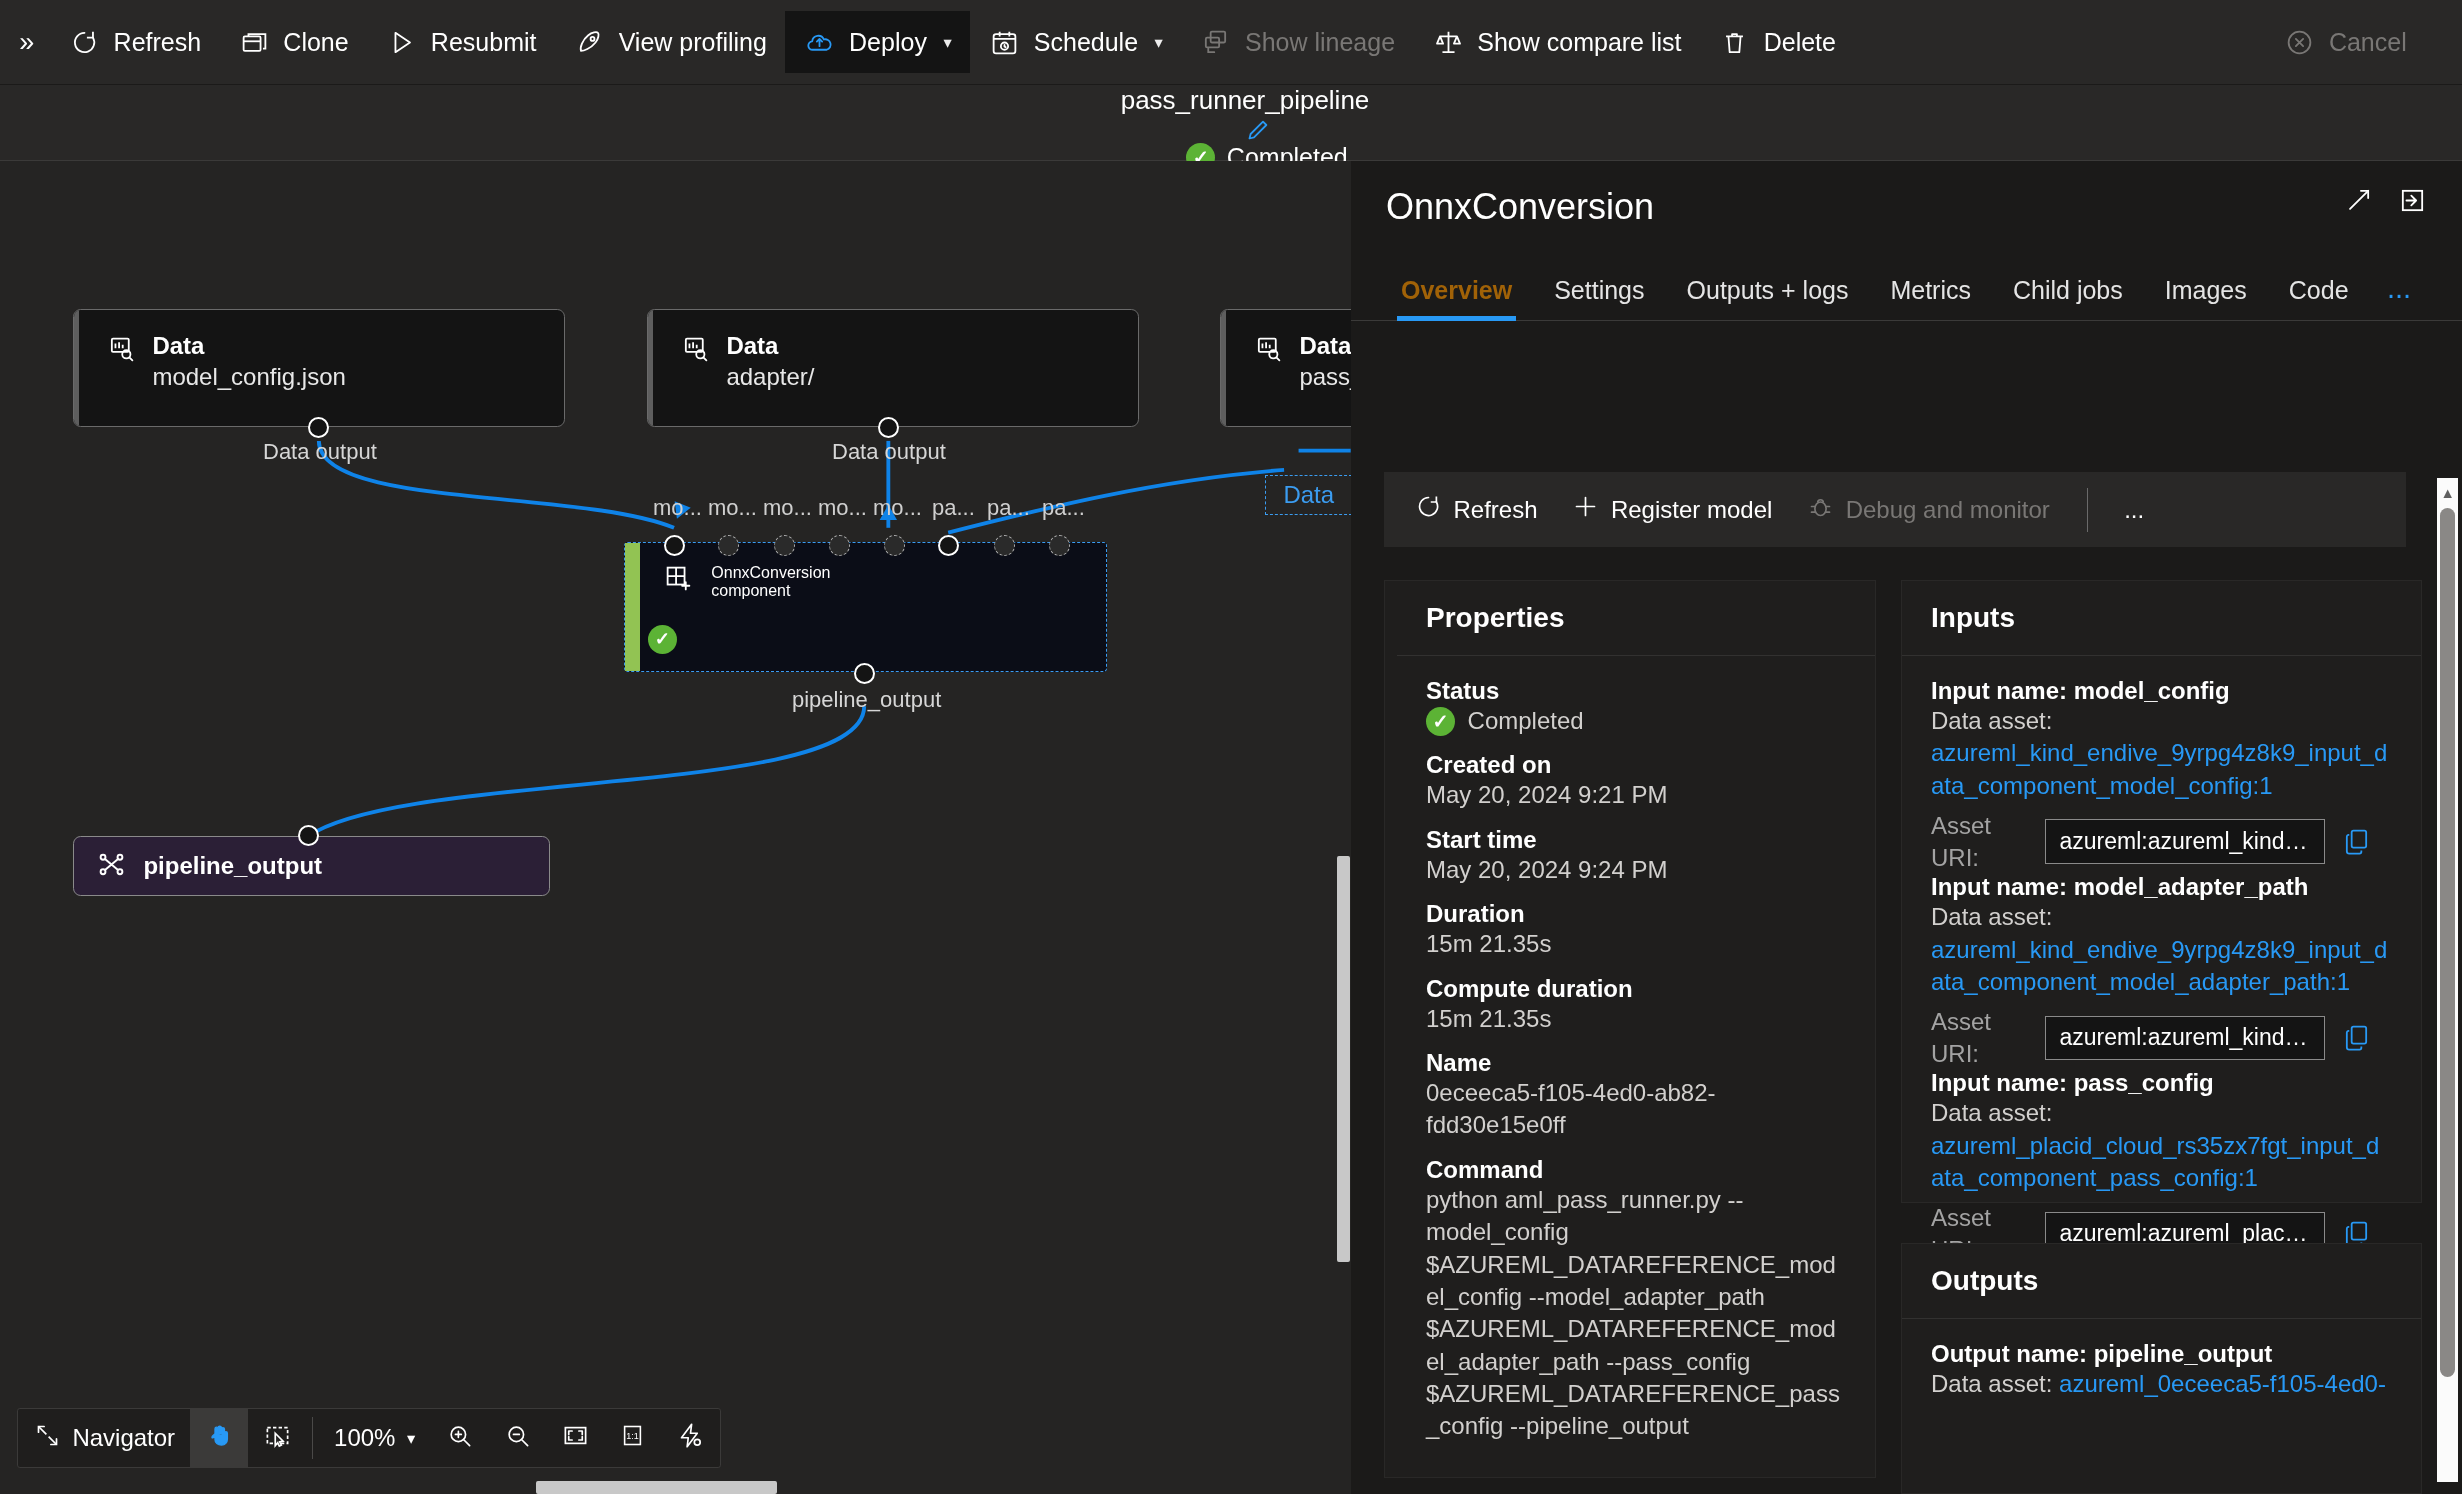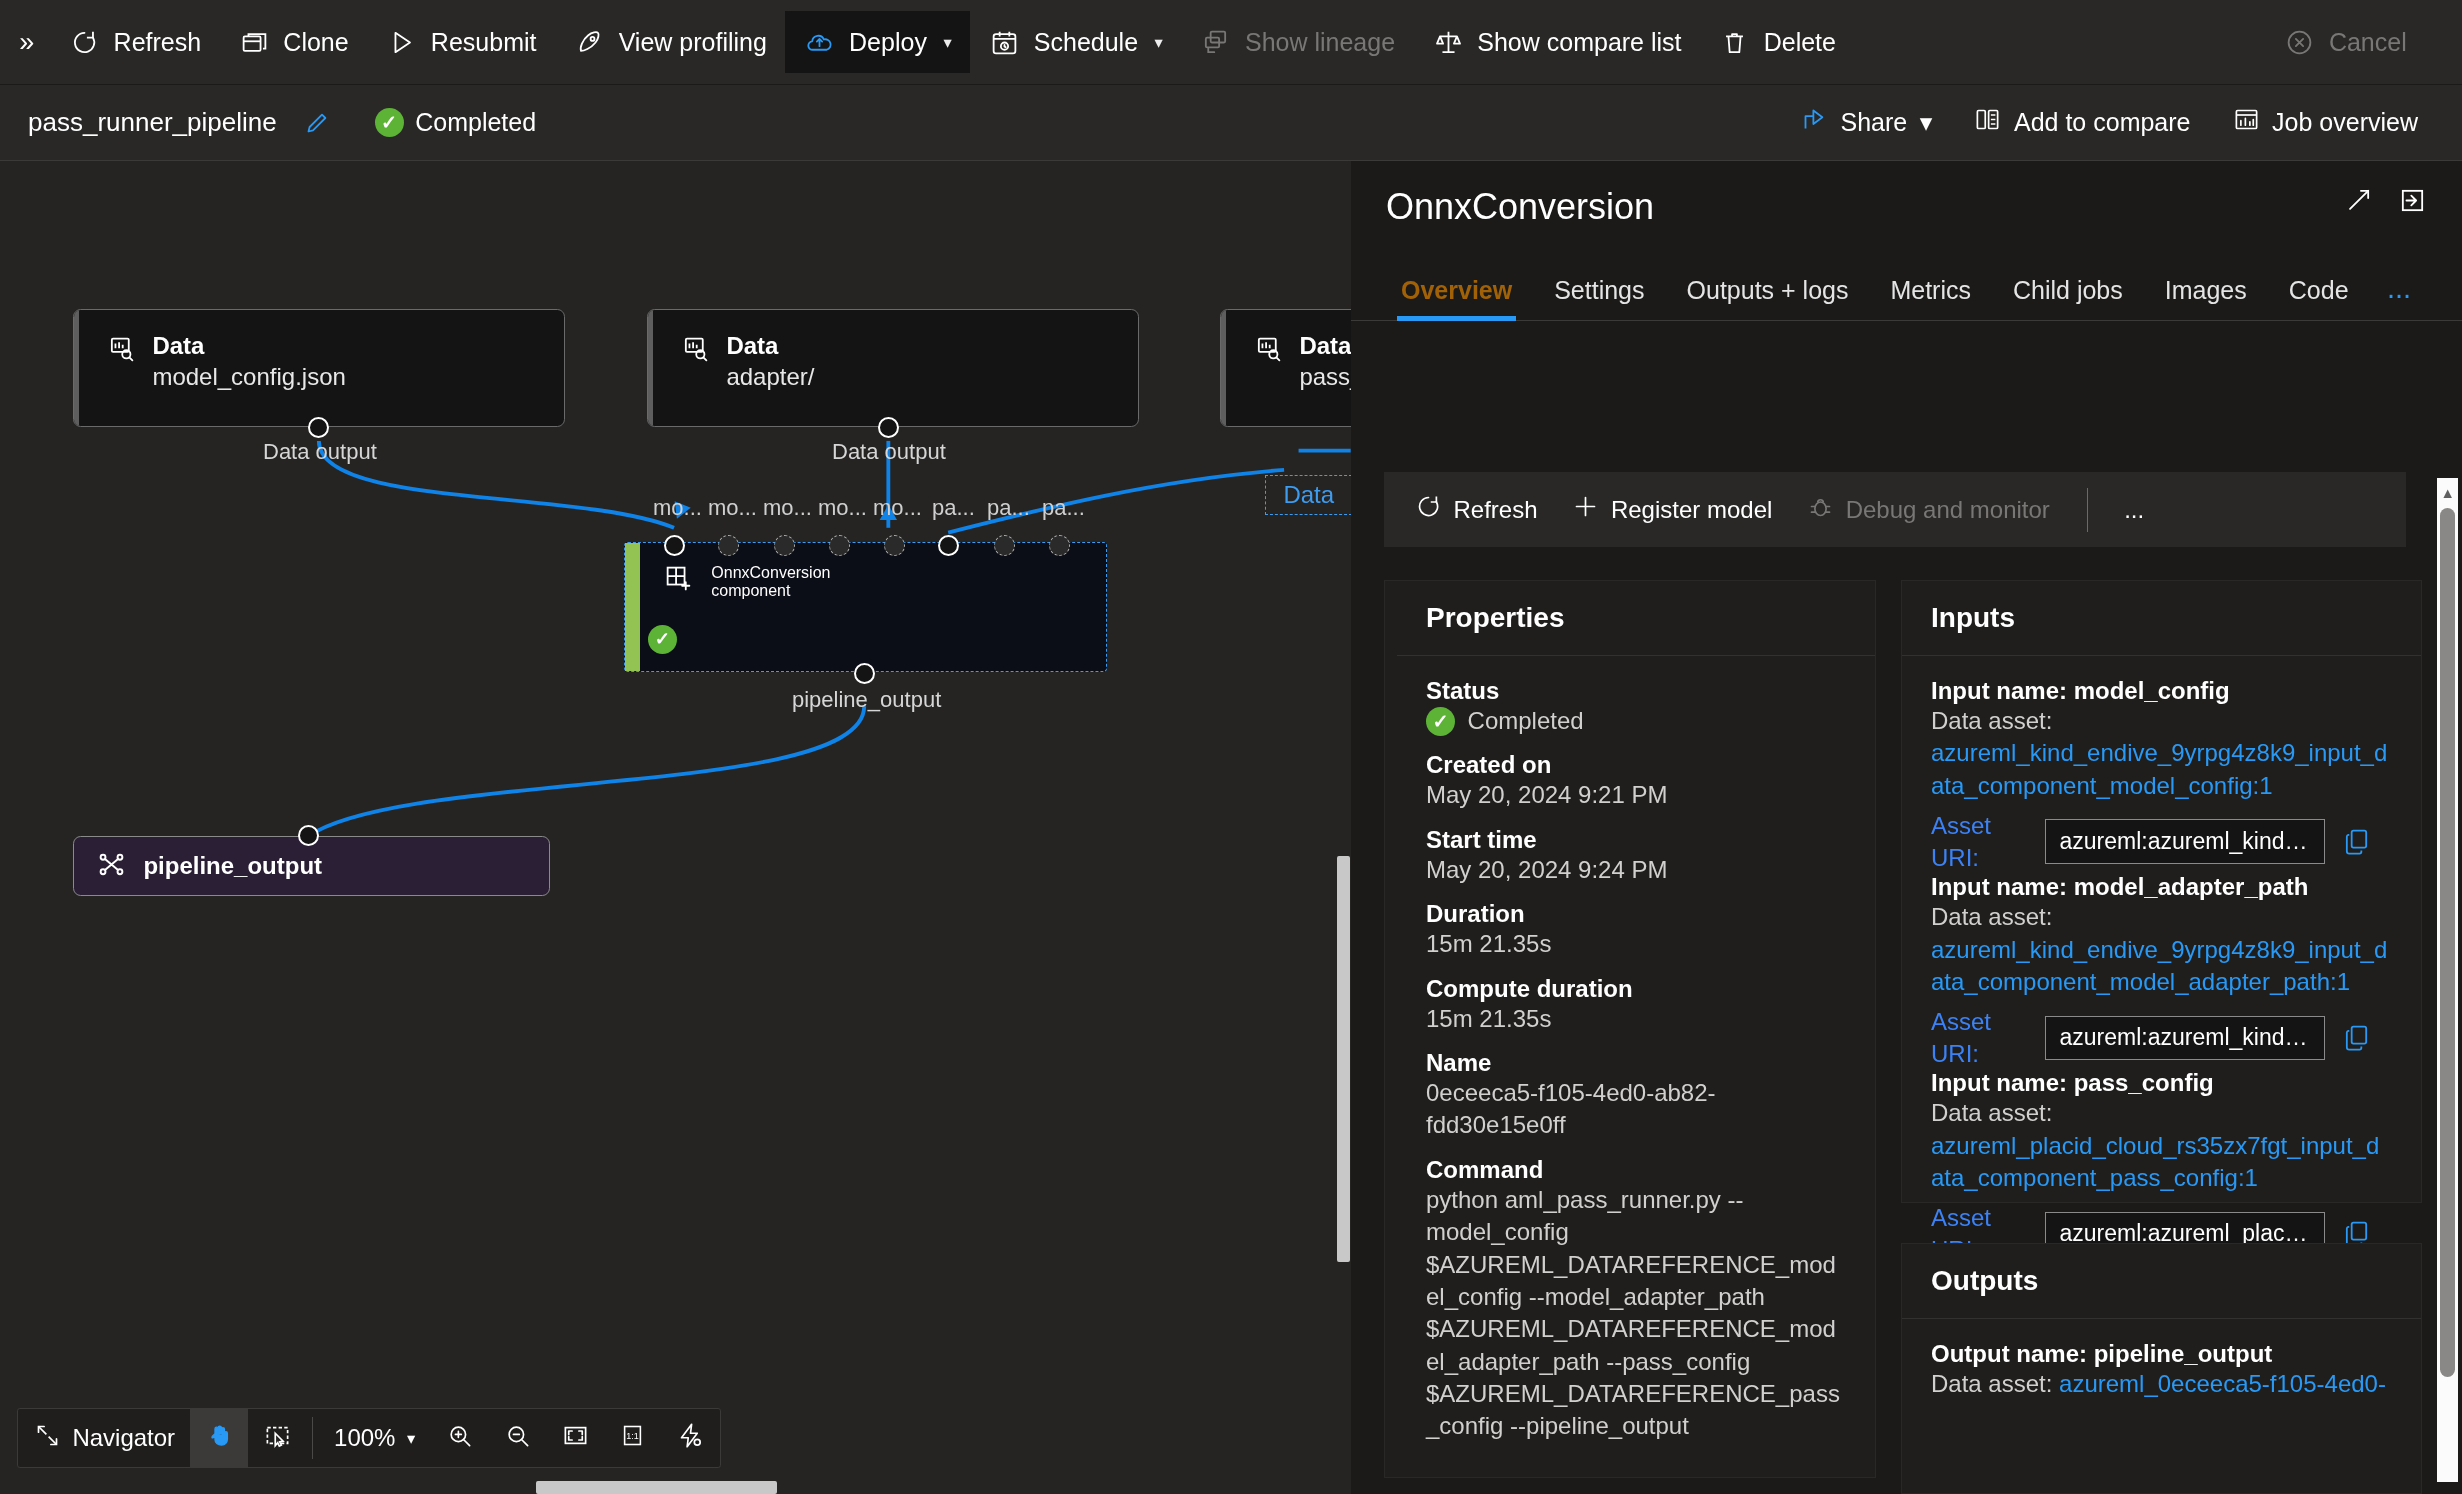--- a/index.html
+++ b/index.html
@@ -31,20 +31,21 @@
   .cmd .chev { font-size: 16.4px; margin-left: 3.9px; opacity: .92; }
   .cmd-spacer { flex: 1; }
   .chevrons { font-size: 27px; color: #fff; padding: 0 15.4px 0 5.8px; cursor: pointer; }
 
   
   .titlebar {
     position: absolute; top: 85px; left: 0; width: 2462px; height: 76px;
     background: #292827;
     display: flex; align-items: center; padding-left: 28px;
     border-bottom: 1px solid #3b3a39;
+    flex-direction: column;
   }
   .job-title { font-size: 26px; color: #fff; }
   .pencil { margin-left: 27px; cursor: pointer; display: flex; }
   .status-pill { display: flex; align-items: center; gap: 11.6px; margin-left: 44px; font-size: 25px; }
   .green-check {
     width: 29px; height: 29px; border-radius: 50%; background: #5cb335;
     display: flex; align-items: center; justify-content: center;
     font-size: 19.3px; color: #fff; font-weight: bold; line-height: 1;
   }
   .tb-spacer { flex: 1; }
@@ -182,21 +183,21 @@
   .prop-label { font-size: 24px; font-weight: bold; color: #fff; margin-top: 14px; }
   .prop-label:first-child { margin-top: 0; }
   .prop-val { font-size: 24px; color: #d2d0ce; line-height: 1.35; word-break: break-word; }
   .prop-status { display: flex; align-items: center; gap: 12.6px; }
 
   .io-name { font-size: 24px; font-weight: bold; color: #fff; margin-top: 29px; }
   .io-name:first-child { margin-top: 0; }
   .io-sub { font-size: 24px; color: #d2d0ce; line-height: 1.35; }
   .io-link { font-size: 24px; color: #2899f5; line-height: 1.35; word-break: break-all; cursor: pointer; }
   .io-asset-row { display: flex; align-items: center; margin-top: 7.7px; }
-  .io-asset-label { font-size: 24px; color: #3b82f6; line-height: 1.32; width: 114px; flex-shrink: 0; }
+  .io-asset-label { font-size: 24px; color: #a3a3a3; line-height: 1.32; width: 114px; flex-shrink: 0; }
   .io-asset-box {
     background: #141414; border: 1px solid #8a8a8a;
     font-size: 23px; color: #fff; padding: 7.7px 13.5px; width: 280px;
     white-space: nowrap; overflow: hidden; text-overflow: ellipsis; text-align: center;
   }
   .copy-ic { margin-left: 17.4px; cursor: pointer; display: flex; }
 
   .vscroll-det {
     position: absolute; top: 27px; right: 3.9px; width: 21px; height: 1004px;
     background: #fbfbfb; display: flex; flex-direction: column; align-items: center;

